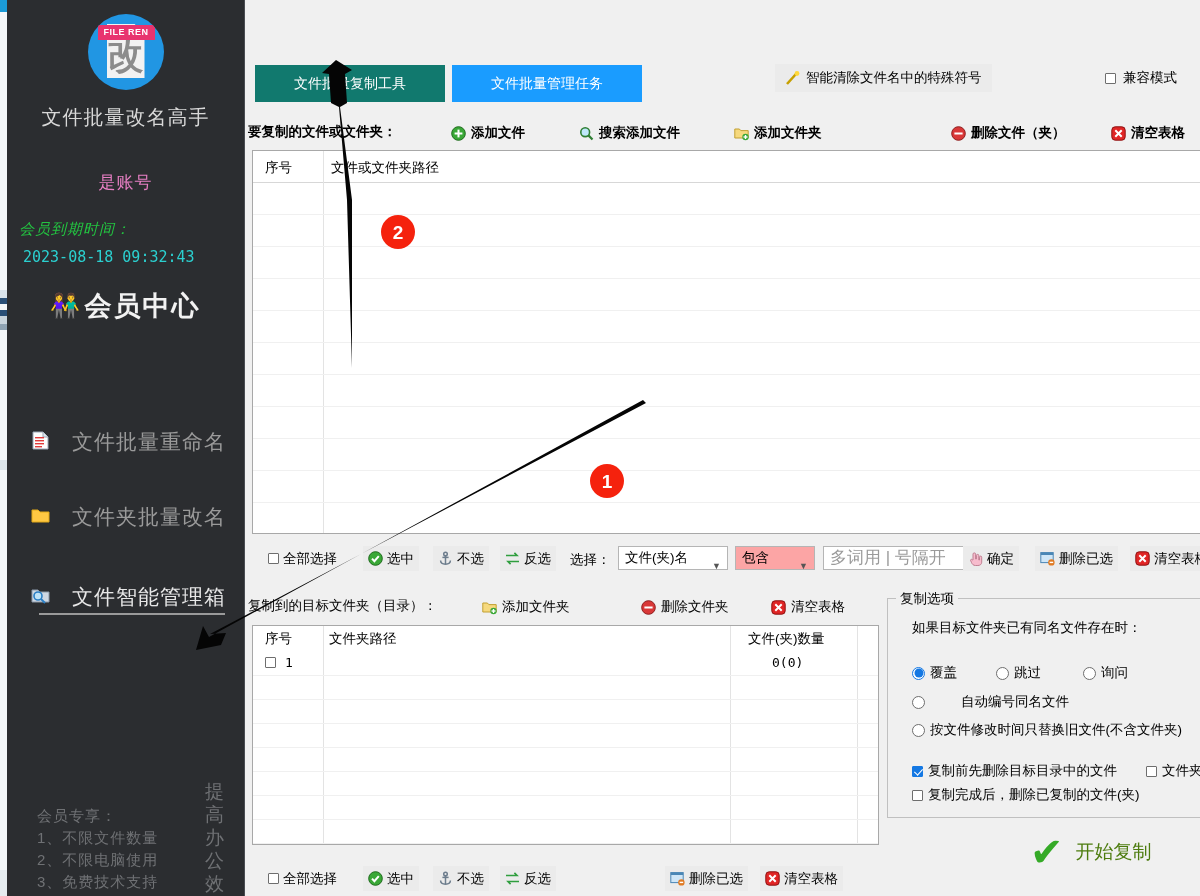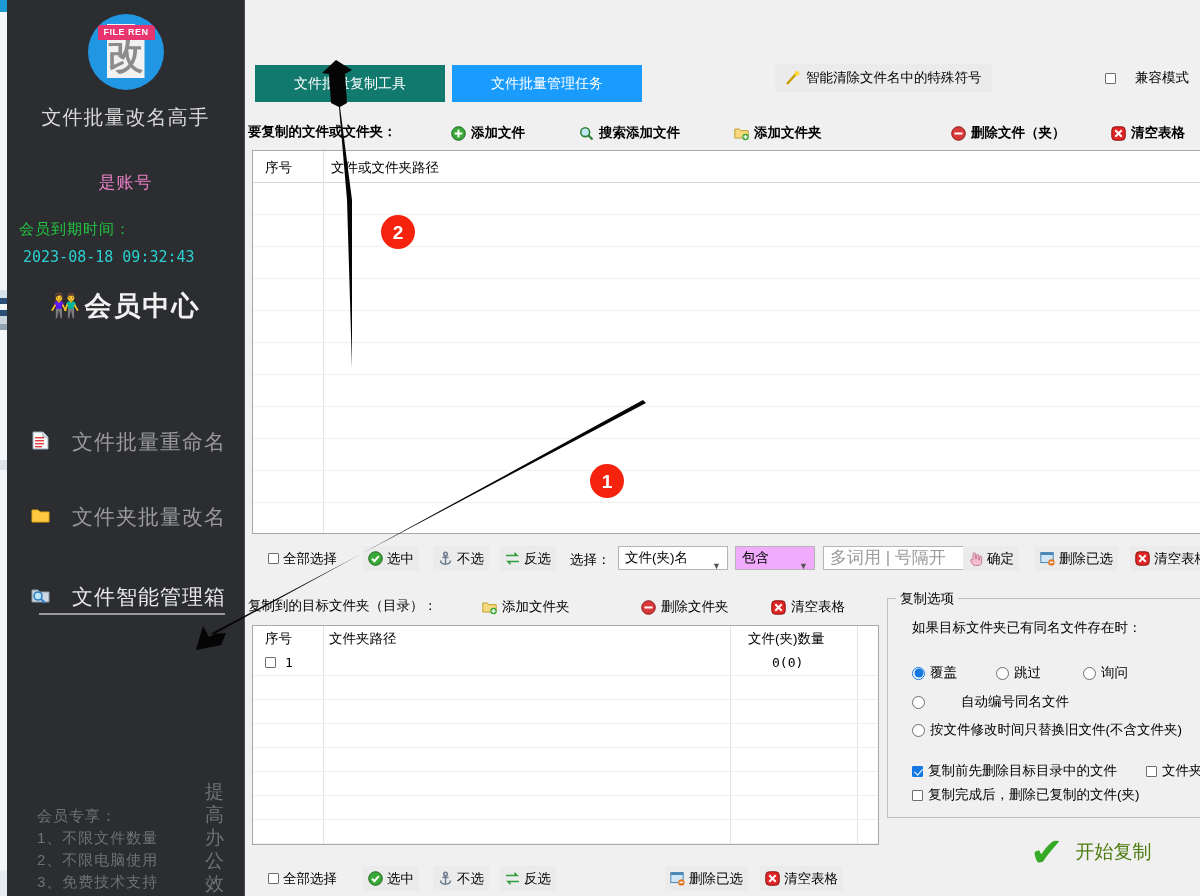--- a/index.html
+++ b/index.html
@@ -47,21 +47,21 @@
     font-size:36px;line-height:40px;color:#8c8c8c;font-weight:bold;
     font-family:"DejaVu Sans",sans-serif;
   }
   #app-title{
     text-align:center;color:#d8d8d8;font-size:20px;margin-top:14px;letter-spacing:1px;
   }
   #account-name{
     text-align:center;color:#e87fc4;font-size:17px;margin-top:40px;letter-spacing:1px;
   }
   #vip-expire-label{
-    color:#23c441;font-size:15px;margin-top:26px;padding-left:12px;letter-spacing:1px;
+    color:#23c441;font-size:15px;margin-top:26px;padding-left:12px;letter-spacing:1px;font-style:italic;
   }
   #vip-expire-value{
     color:#2bd0d0;font-size:15px;margin-top:9px;padding-left:16px;
     font-family:"DejaVu Sans Mono","Liberation Mono",monospace;letter-spacing:0px;
   }
   #vip-center{
     margin-top:22px;display:flex;align-items:center;justify-content:center;gap:4px;
   }
   #vip-center .vip-icon{ font-size:24px; line-height:1; }
   #vip-center .vip-text{
@@ -95,21 +95,21 @@
     position:absolute;left:245px;top:0;width:955px;height:896px;background:#f0f0f0;
   }
 
   
   #topbar{ position:absolute;left:0;top:16px;width:955px;height:32px;margin-top:46px;}
   #clean-symbols-btn{
     position:absolute;left:530px;top:2px;height:28px;display:flex;align-items:center;gap:6px;
     background:#ebebeb;padding:0 10px;cursor:pointer;font-size:13.5px;
   }
   #compat-mode{
-    position:absolute;left:860px;top:7px;display:flex;align-items:center;gap:19px;font-size:13.5px;cursor:pointer;
+    position:absolute;left:860px;top:7px;display:flex;align-items:center;gap:7px;font-size:13.5px;cursor:pointer;
   }
 
   .cb{
     width:11px;height:11px;border:1px solid #6e6e6e;background:#fff;display:inline-block;
     position:relative;flex:none;border-radius:1px;
   }
   .cb.checked{ background:#1478e3;border-color:#1478e3;}
   .cb.checked::after{
     content:"";position:absolute;left:3px;top:0px;width:4px;height:7px;
     border:solid #fff;border-width:0 1.6px 1.6px 0;transform:rotate(42deg);
@@ -178,21 +178,21 @@
   #sel-check{left:118px;}
   #sel-uncheck{left:188px;}
   #sel-invert{left:255px;}
   #sel-label{position:absolute;left:325px;top:8px;font-size:13.5px;background:transparent;}
   #sel-field{
     position:absolute;left:373px;top:3px;width:110px;height:24px;background:#fff;
     border:1px solid #b5b5b5;font-size:13.5px;padding-left:6px;line-height:22px;cursor:pointer;
   }
   #sel-field .arw,#sel-op .arw{position:absolute;right:6px;top:8px;font-size:9px;color:#555;}
   #sel-op{
-    position:absolute;left:490px;top:3px;width:80px;height:24px;background:#f0abfc;
+    position:absolute;left:490px;top:3px;width:80px;height:24px;background:#fca5a5;
     border:1px solid #b5b5b5;font-size:13.5px;padding-left:6px;line-height:22px;cursor:pointer;
   }
   #sel-keyword{
     position:absolute;left:578px;top:3px;width:155px;height:24px;background:#fff;
     border:1px solid #b5b5b5;font-size:17px;padding-left:6px;color:#9a9a9a;line-height:22px;
   }
   #sel-ok{left:718px;}
   #sel-delsel{left:790px;}
   #sel-clear{left:885px;}
 

